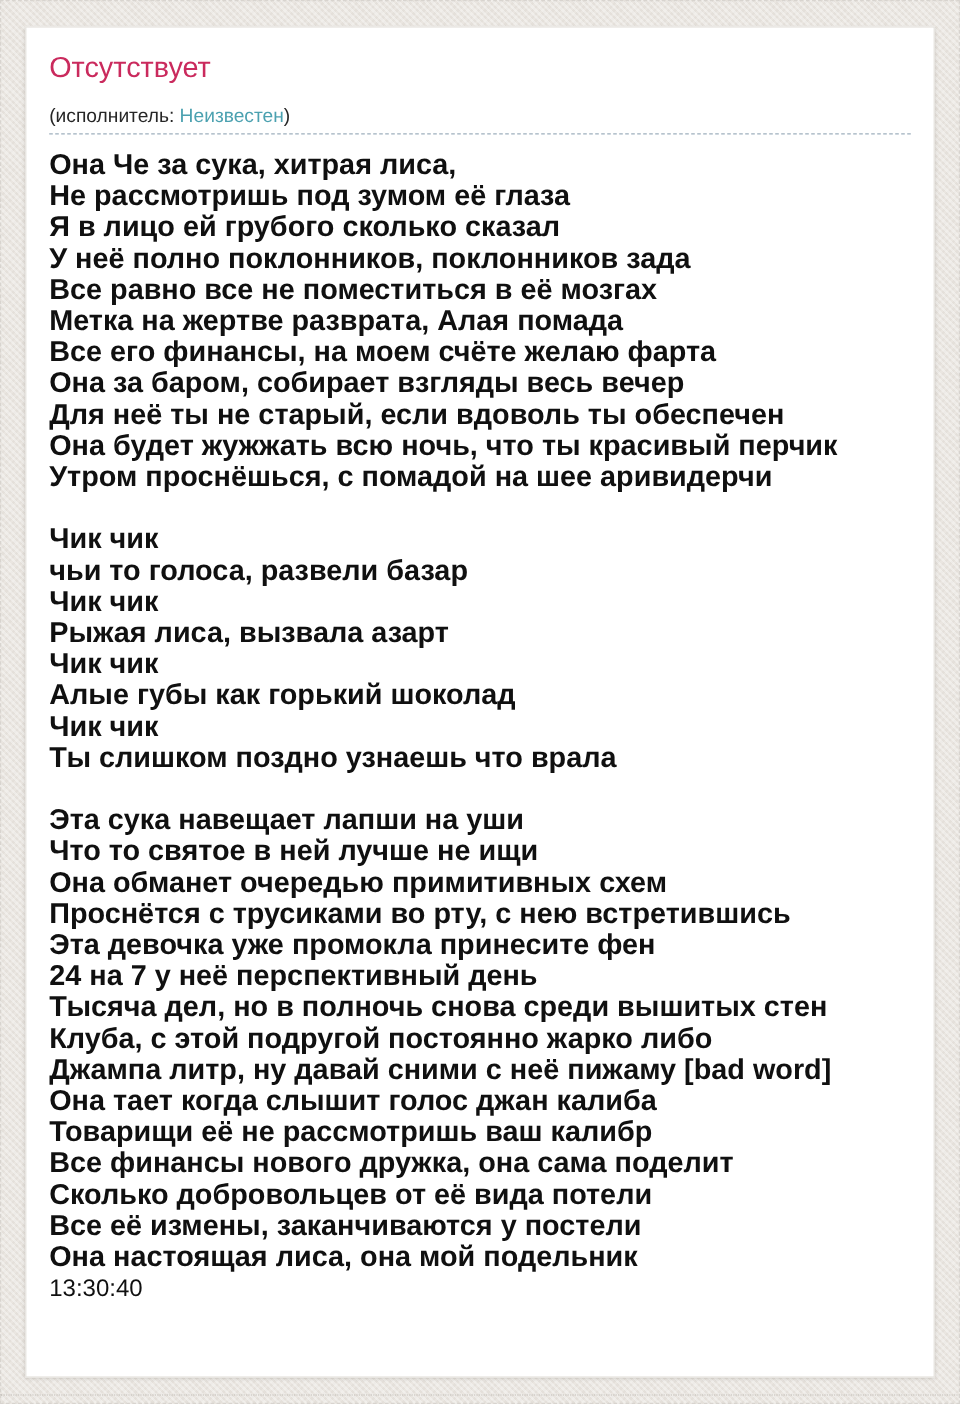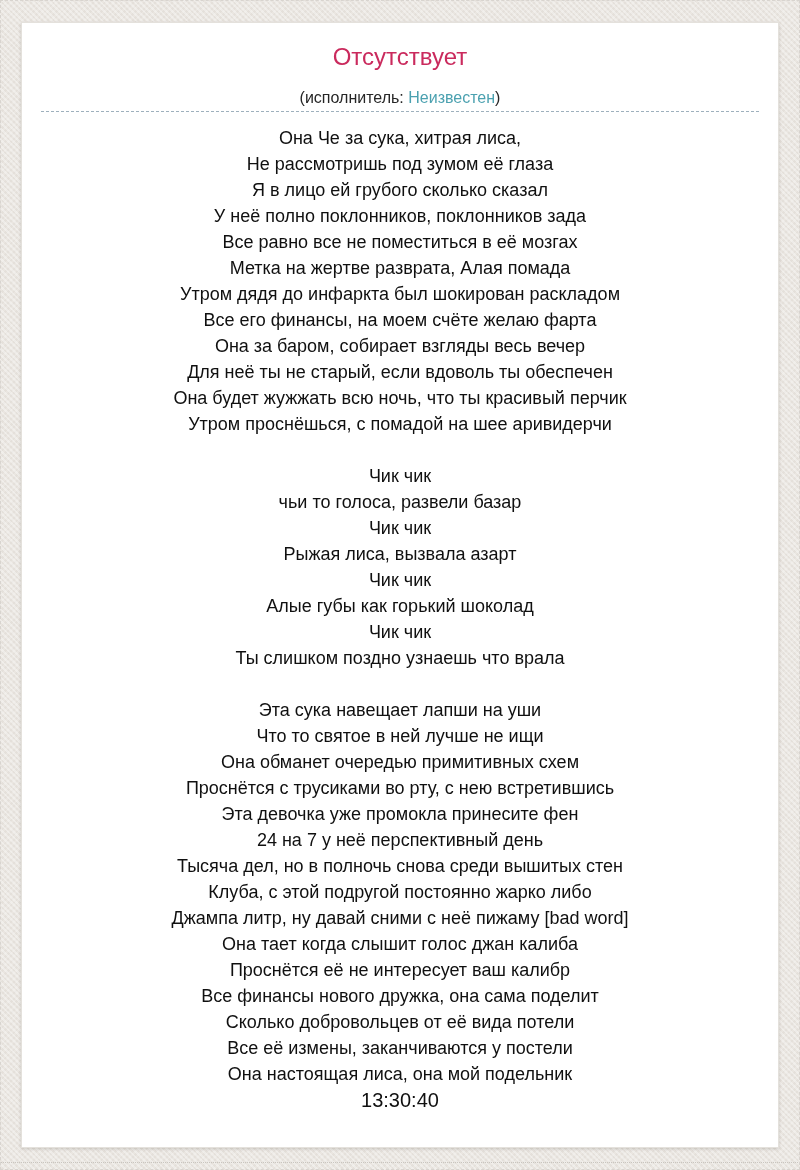--- a/index.html
+++ b/index.html
@@ -29,21 +29,20 @@
     position: absolute;
     left: 21px;
     top: 22px;
     width: 758px;
     height: 1126px;
     background: #ffffff;
     border: 1px solid #e4e1dc;
     box-shadow: 0 1px 3px rgba(110,104,96,0.28);
     padding: 21px 19px 24px 19px;
     z-index: 1;
-    text-align: center;
   }
   .title {
     margin: 0;
     font-size: 24px;
     line-height: 26px;
     font-weight: 400;
     color: #ca2a5d;
   }
   .artist-line {
     margin-top: 19px;
@@ -53,23 +52,24 @@
     padding-bottom: 4px;
     border-bottom: 1px dashed #9eb0bd;
   }
   .artist-link {
     color: #4ba1b0;
     text-decoration: none;
     cursor: pointer;
   }
   .lyrics {
     margin-top: 13px;
-    font-size: 18px;
+    font-size: 24px;
     line-height: 26px;
     color: #101010;
+    font-weight: bold;
   }
   .lyrics-line {
     min-height: 26px;
     white-space: pre-wrap;
   }
   .bottom-divider {
     position: absolute;
     left: 0;
     width: 100%;
     top: 1162px;
@@ -87,21 +87,20 @@
 
   <div class="artist-line"><span>(исполнитель: </span><a class="artist-link" href="#" style="color: rgb(75, 161, 176);">Неизвестен</a><span>)</span></div>
 
   <div class="lyrics">
       <div class="lyrics-line">Она Че за сука, хитрая лиса,</div>
       <div class="lyrics-line">Не рассмотришь под зумом её глаза</div>
       <div class="lyrics-line">Я в лицо ей грубого сколько сказал</div>
       <div class="lyrics-line">У неё полно поклонников, поклонников зада</div>
       <div class="lyrics-line">Все равно все не поместиться в её мозгах</div>
       <div class="lyrics-line">Метка на жертве разврата, Алая помада</div>
-      <div class="lyrics-line">Утром дядя до инфаркта был шокирован раскладом</div>
       <div class="lyrics-line">Все его финансы, на моем счёте желаю фарта</div>
       <div class="lyrics-line">Она за баром, собирает взгляды весь вечер</div>
       <div class="lyrics-line">Для неё ты не старый, если вдоволь ты обеспечен</div>
       <div class="lyrics-line">Она будет жужжать всю ночь, что ты красивый перчик</div>
       <div class="lyrics-line">Утром проснёшься, с помадой на шее аривидерчи</div>
       <div class="lyrics-line"></div>
       <div class="lyrics-line">Чик чик</div>
       <div class="lyrics-line">чьи то голоса, развели базар</div>
       <div class="lyrics-line">Чик чик</div>
       <div class="lyrics-line">Рыжая лиса, вызвала азарт</div>
@@ -113,21 +112,21 @@
       <div class="lyrics-line">Эта сука навещает лапши на уши</div>
       <div class="lyrics-line">Что то святое в ней лучше не ищи</div>
       <div class="lyrics-line">Она обманет очередью примитивных схем</div>
       <div class="lyrics-line">Проснётся с трусиками во рту, с нею встретившись</div>
       <div class="lyrics-line">Эта девочка уже промокла принесите фен</div>
       <div class="lyrics-line">24 на 7 у неё перспективный день</div>
       <div class="lyrics-line">Тысяча дел, но в полночь снова среди вышитых стен</div>
       <div class="lyrics-line">Клуба, с этой подругой постоянно жарко либо</div>
       <div class="lyrics-line">Джампа литр, ну давай сними с неё пижаму [bad word]</div>
       <div class="lyrics-line">Она тает когда слышит голос джан калиба</div>
-      <div class="lyrics-line">Проснётся её не интересует ваш калибр</div>
+      <div class="lyrics-line">Товарищи её не рассмотришь ваш калибр</div>
       <div class="lyrics-line">Все финансы нового дружка, она сама поделит</div>
       <div class="lyrics-line">Сколько добровольцев от её вида потели</div>
       <div class="lyrics-line">Все её измены, заканчиваются у постели</div>
       <div class="lyrics-line">Она настоящая лиса, она мой подельник</div>
     </div>
 
   <div class="lyrics-line" style="font-size:20px;line-height:26px;color:#101010;">13:30:40</div>
 </div>
 
 <div class="bottom-divider"></div>

